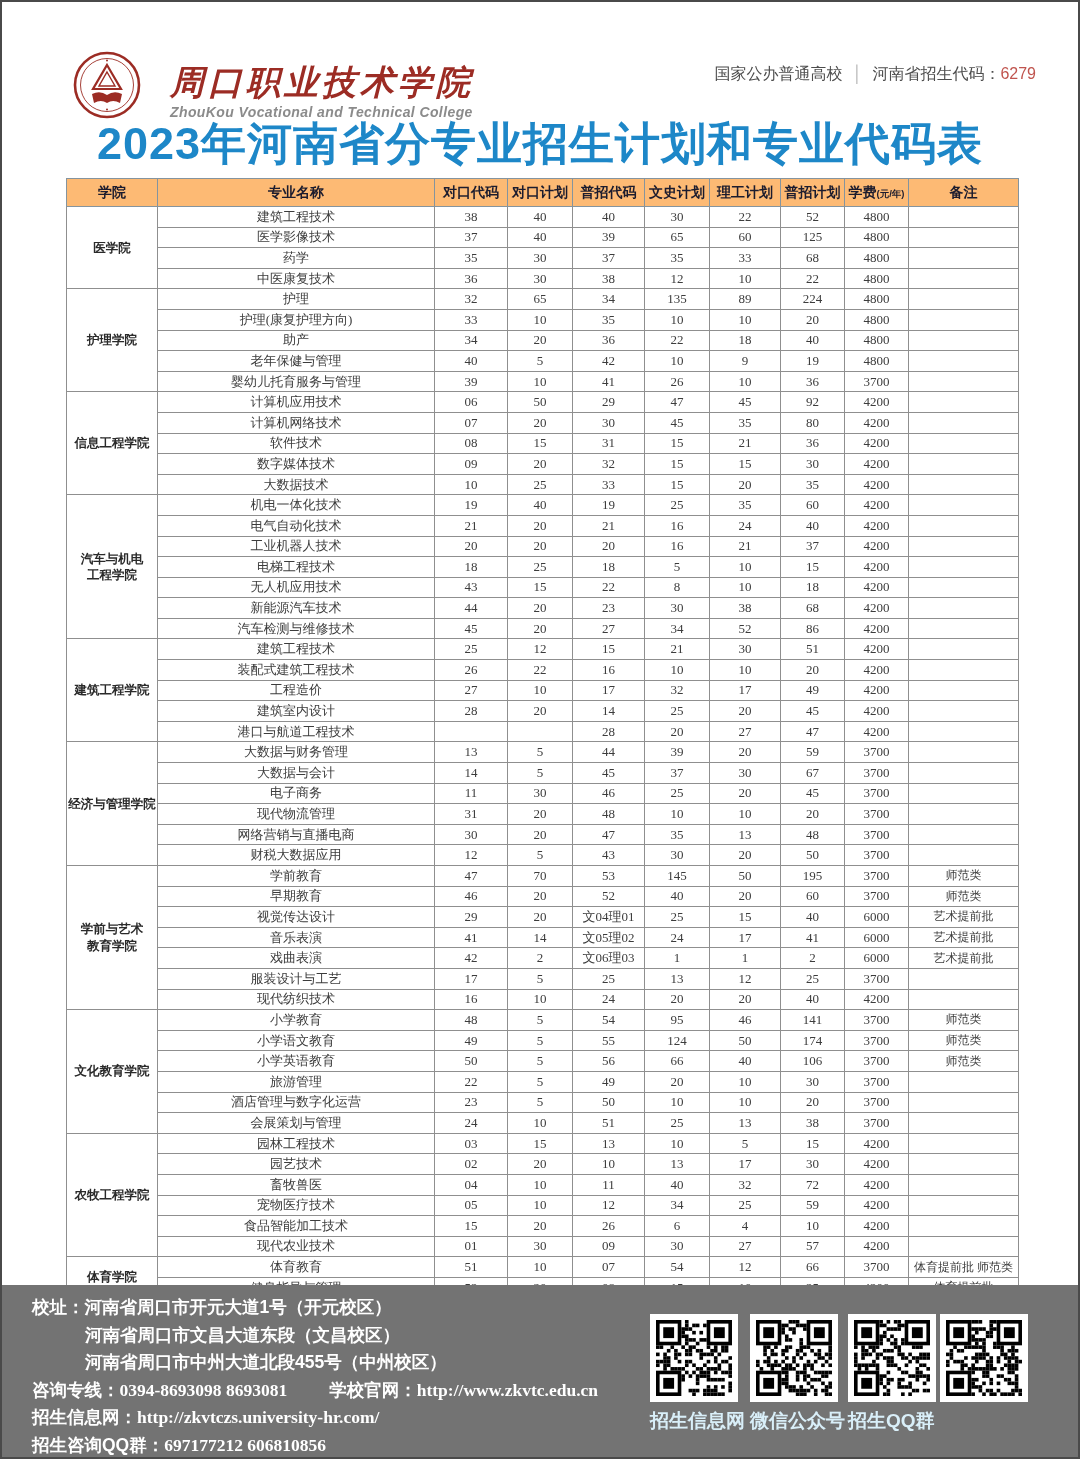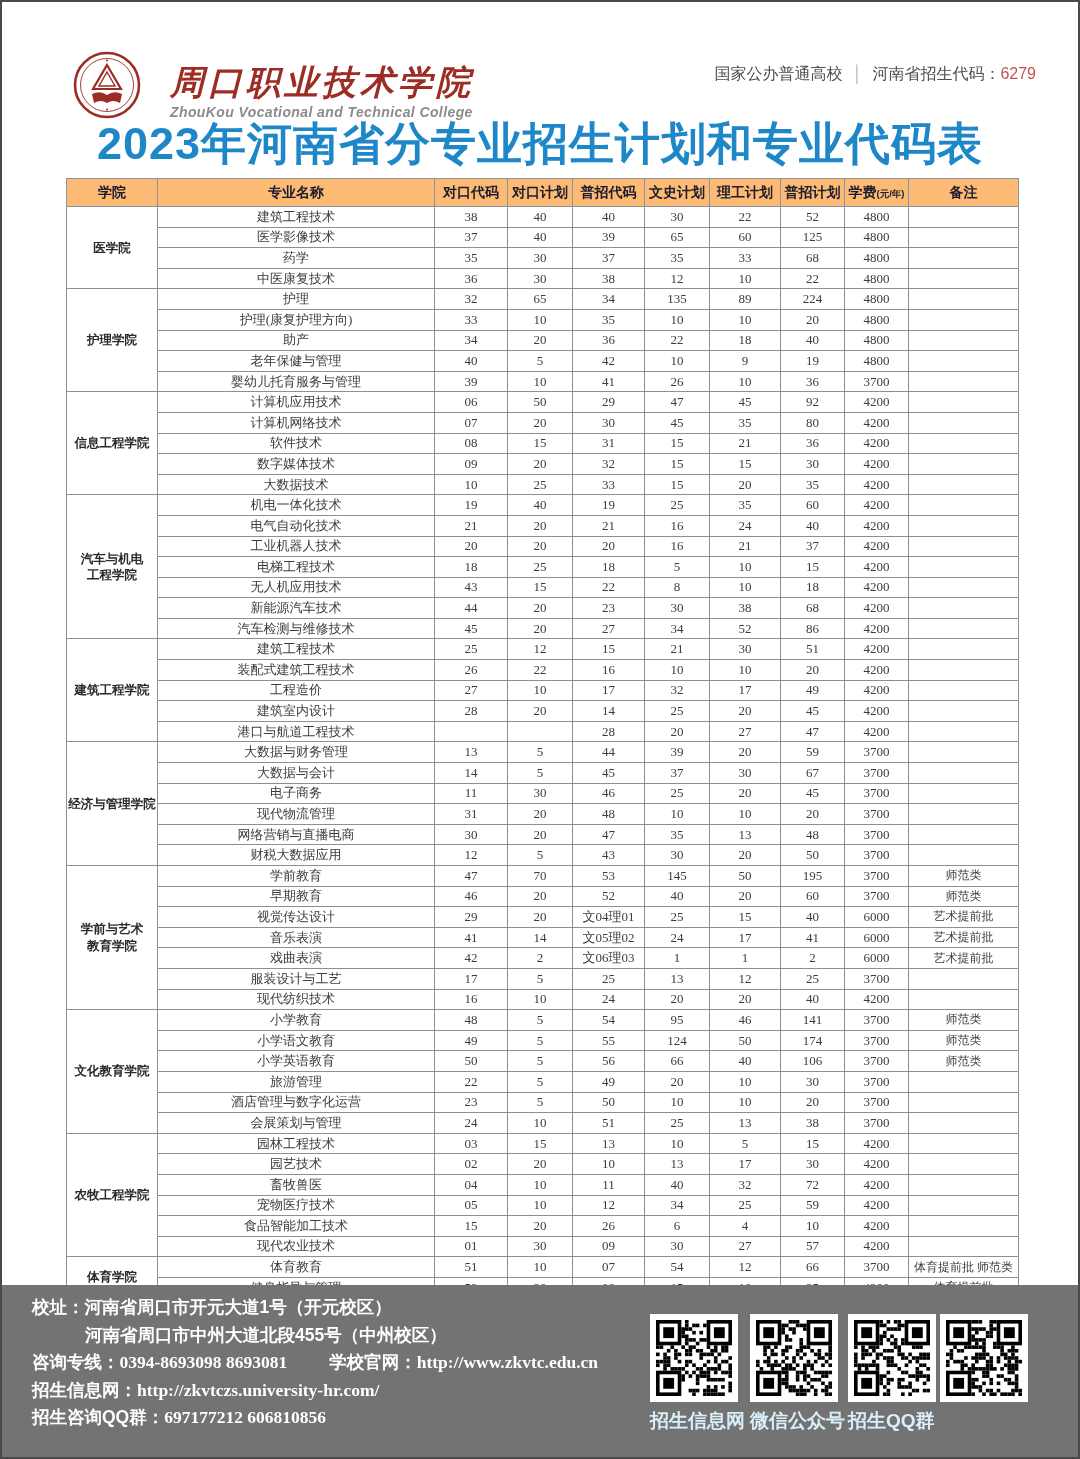--- a/index.html
+++ b/index.html
@@ -696,20 +696,21 @@
             <td class="">25</td>
             <td class="">4200</td>
             <td class="remark">体育提前批</td>
           </tr>
         </tbody>
     </table>
   </div>
 
   <div class="footer">
     <div class="f-line"><span>校址：</span><span>河南省周口市开元大道1号（开元校区）</span></div>
+    <div class="f-line f-indent">河南省周口市文昌大道东段（文昌校区）</div>
     <div class="f-line f-indent">河南省周口市中州大道北段455号（中州校区）</div>
     <div class="f-line"><span>咨询专线：</span><span class="latin">0394-8693098   8693081</span><span class="f-gap"></span><span>学校官网：</span><span class="latin">http://www.zkvtc.edu.cn</span></div>
     <div class="f-line"><span>招生信息网：</span><span class="latin">http://zkvtczs.university-hr.com/</span></div>
     <div class="f-line"><span>招生咨询QQ群：</span><span class="latin">697177212    606810856</span></div>
 
     <div class="qr" style="left:648px">
         <svg class="qr-svg" viewBox="0 0 100 100">
           <rect x="38.095238095238095" y="0" width="4.761904761904762" height="4.761904761904762"></rect>
           <rect x="38.095238095238095" y="4.761904761904762" width="4.761904761904762" height="4.761904761904762"></rect>
           <rect x="47.61904761904762" y="4.761904761904762" width="4.761904761904762" height="4.761904761904762"></rect>

